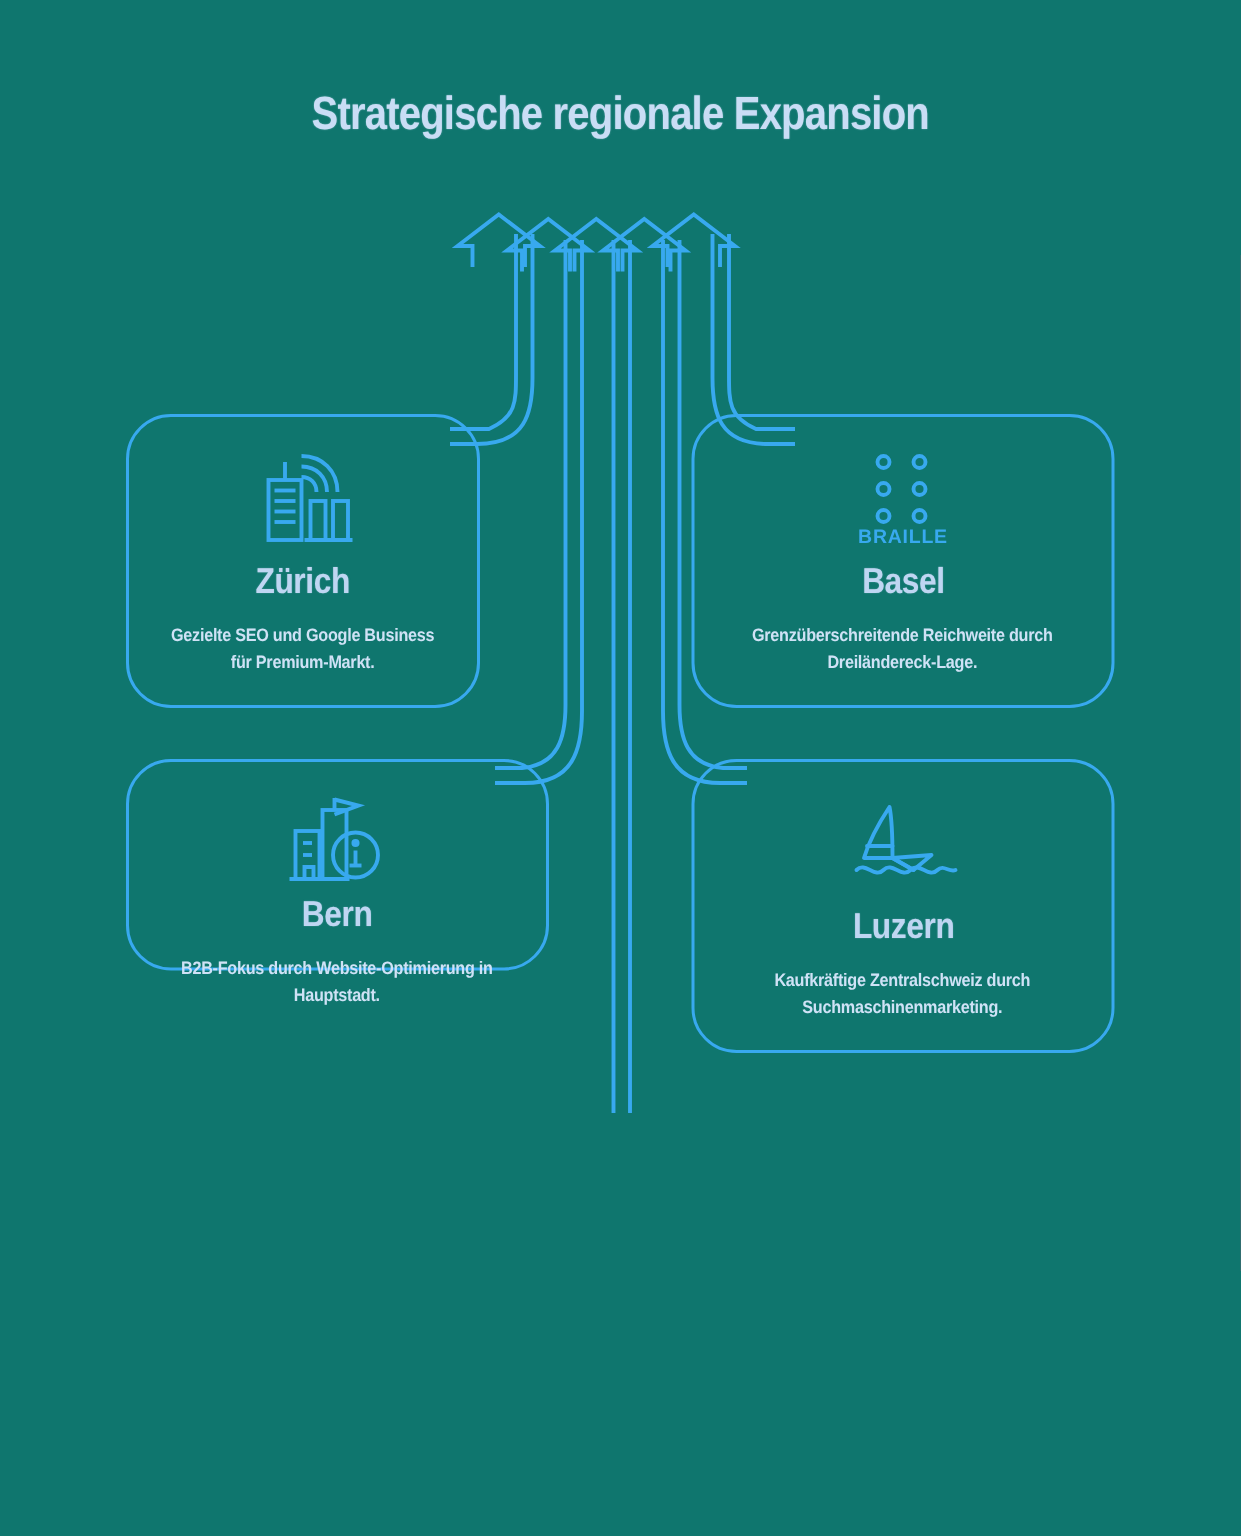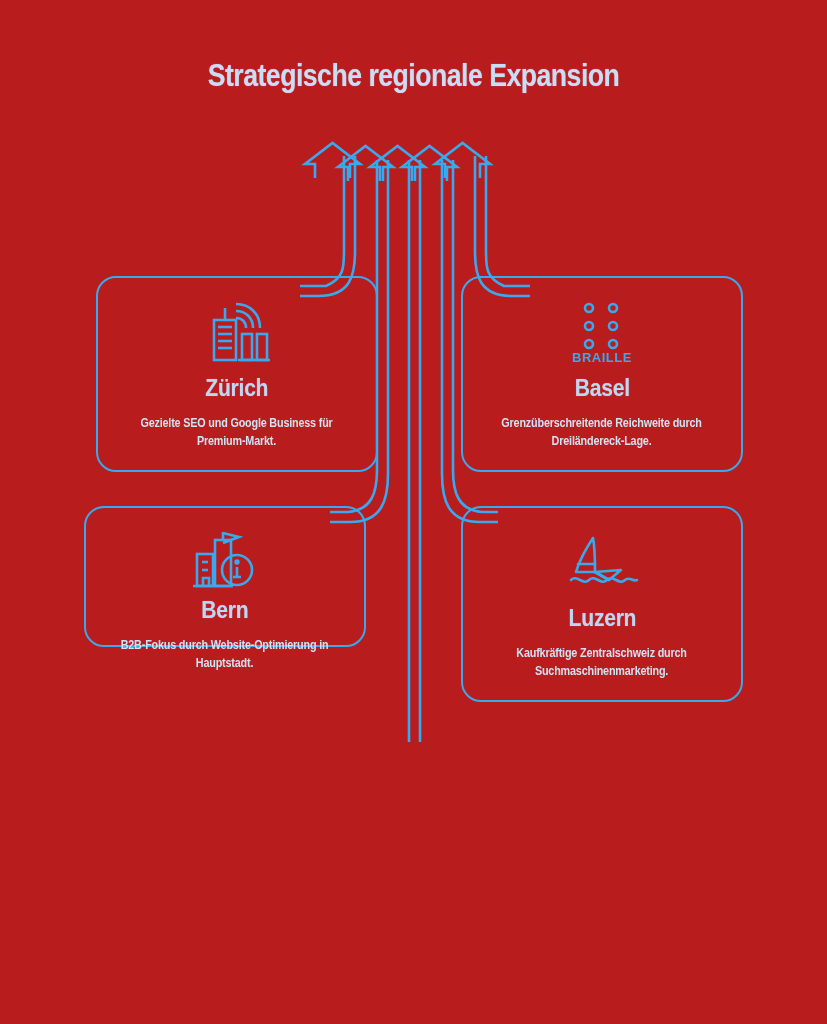--- a/index.html
+++ b/index.html
@@ -11,21 +11,21 @@
     width: 827px;
     height: 1024px;
     overflow: hidden;
     font-family: "Liberation Sans", sans-serif;
     position: relative;
   }
   .canvas {
     position: relative;
     width: 827px;
     height: 1024px;
-    background: #b91c1c;
+    background: #0f766e;
   }
   .title {
     position: absolute;
     top: 58px;
     left: 0;
     width: 827px;
     text-align: center;
     font-family: "Liberation Sans", sans-serif;
     font-size: 31px;
     font-weight: bold;
@@ -38,28 +38,28 @@
     position: absolute;
     left: 0;
     top: 0;
     width: 827px;
     height: 1024px;
     pointer-events: none;
   }
   .card {
     position: absolute;
     border: 2px solid #38a9ef;
-    border-radius: 20px;
+    border-radius: 30px;
     box-sizing: border-box;
     display: flex;
     flex-direction: column;
     align-items: center;
     justify-content: flex-start;
   }
-  .card-zurich  { left: 96px;  top: 276px; width: 282px; height: 196px; }
+  .card-zurich  { left: 84px;  top: 276px; width: 236px; height: 196px; }
   .card-basel   { left: 461px; top: 276px; width: 282px; height: 196px; }
   .card-bern    { left: 84px;  top: 506px; width: 282px; height: 141px; }
   .card-luzern  { left: 461px; top: 506px; width: 282px; height: 196px; align-items: center; }
   .card-stgallen{ left: 84px;  top: 736px; width: 659px; height: 186px; }
 
   .card-icon {
     margin-top: 22px;
     height: 66px;
     display: flex;
     align-items: center;

